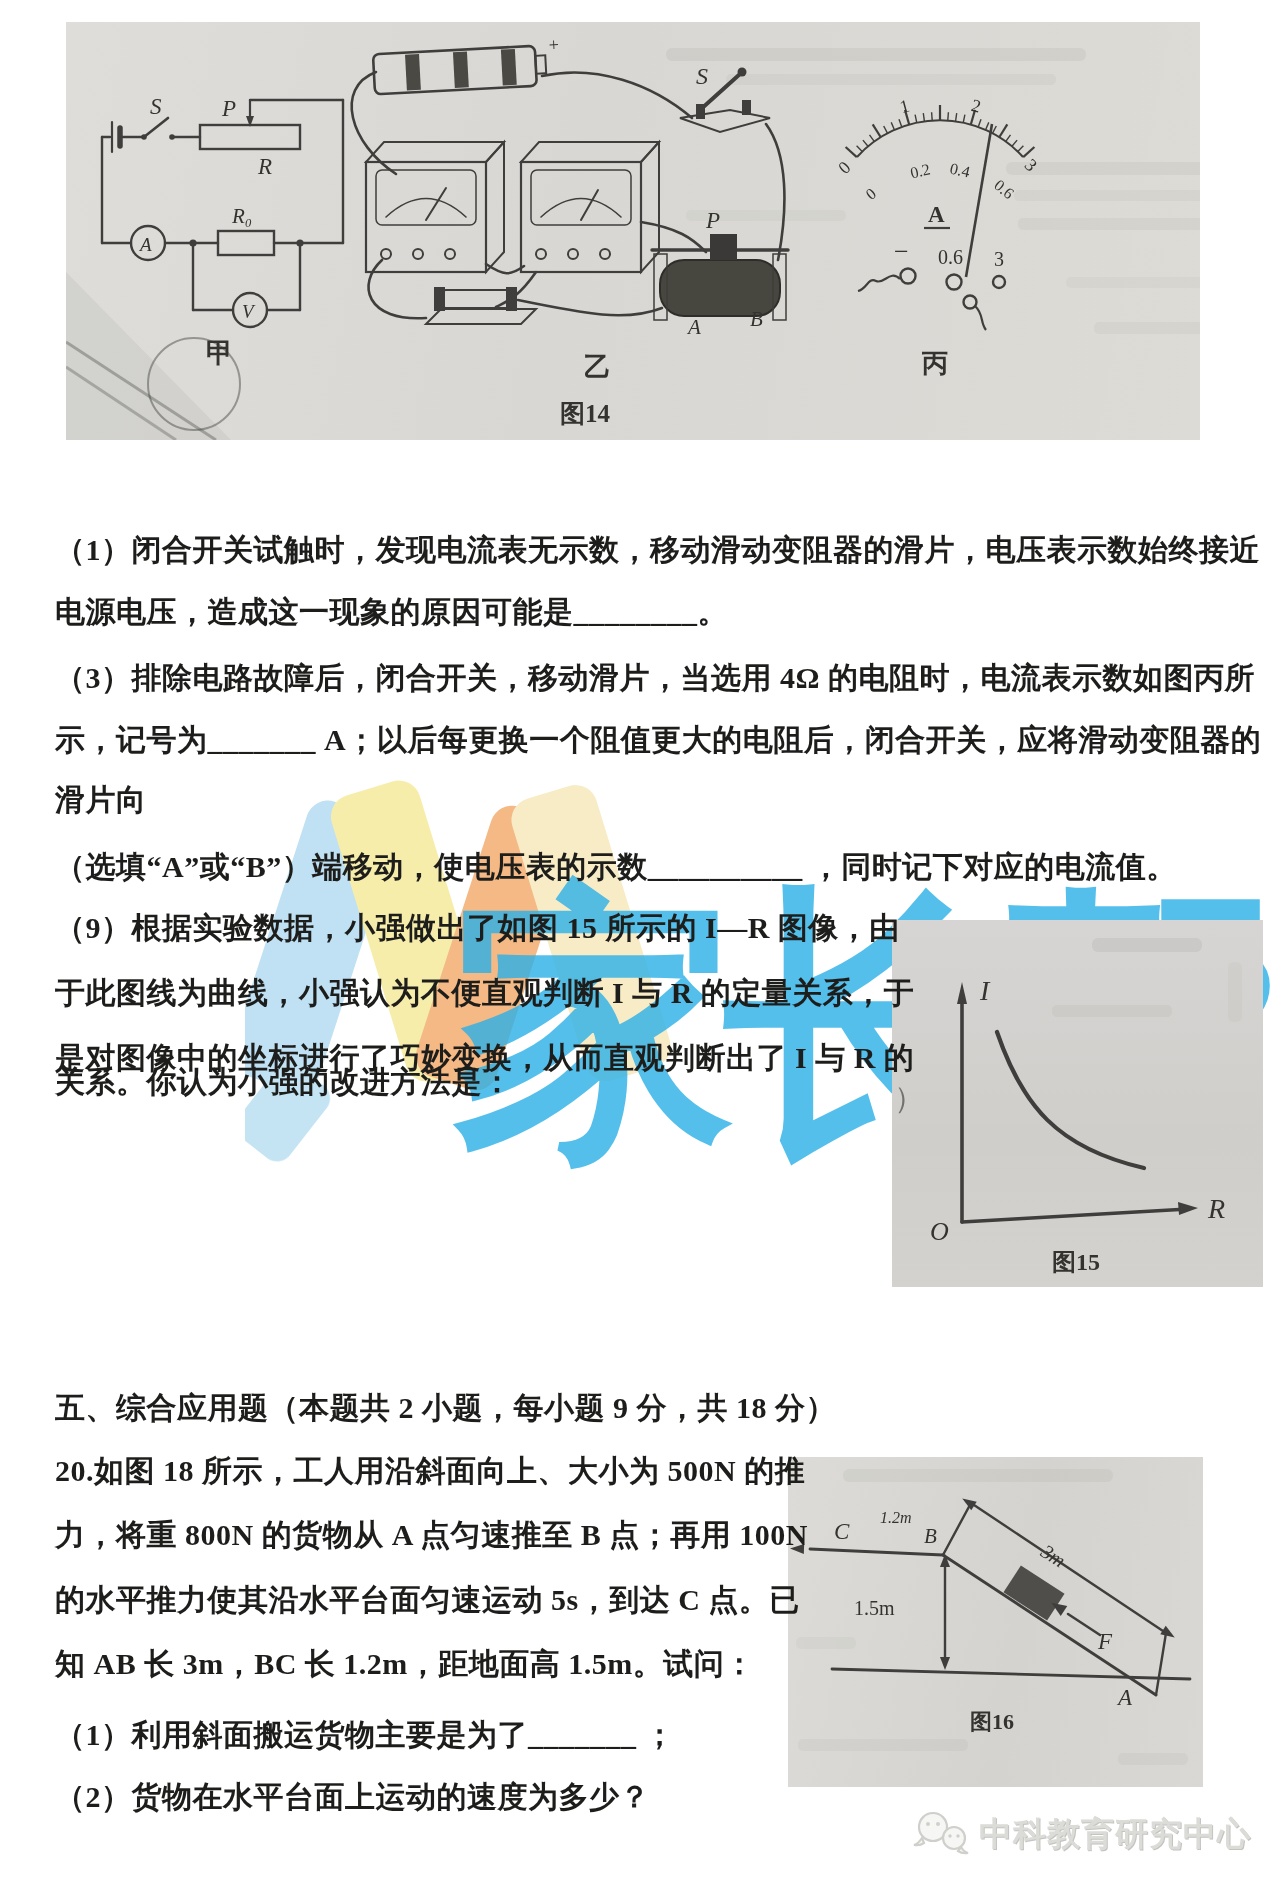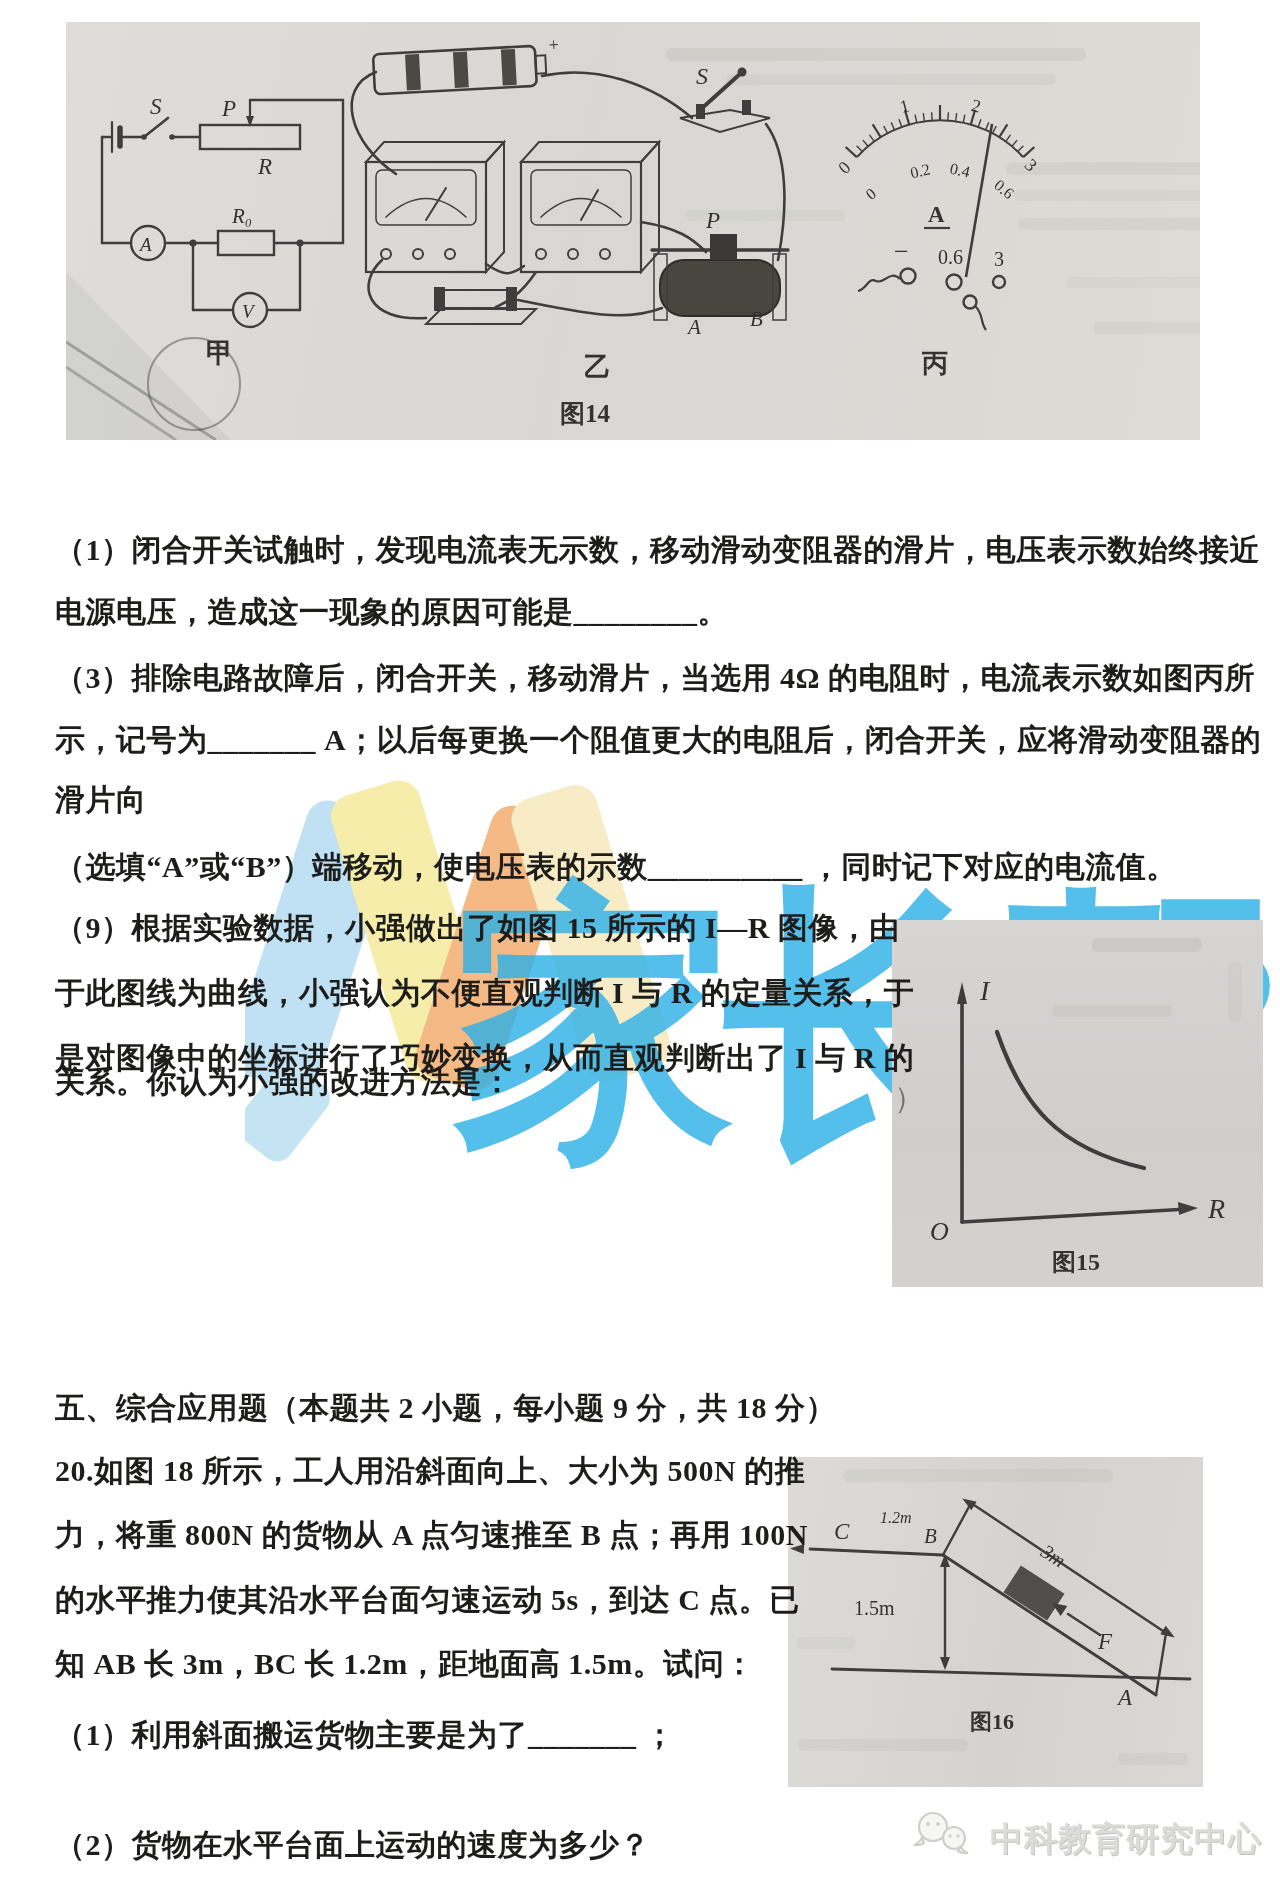--- a/index.html
+++ b/index.html
@@ -16,21 +16,21 @@
          background:linear-gradient(180deg,#d6d5d3 0%,#cfcecb 60%,#d3d2cf 100%);}
   .fig16{left:788px;top:1457px;width:415px;height:330px;
          background:linear-gradient(100deg,#dcdbd7 0%,#d4d3cf 55%,#d9d8d4 100%);}
   .scan svg{display:block;width:100%;height:100%;}
   
   .wm-logo{position:absolute;left:245px;top:770px;width:540px;height:400px;z-index:1;}
   .wm-text{position:absolute;left:452px;top:836px;z-index:1;line-height:1;white-space:nowrap;
            font:800 285px "Liberation Sans","DejaVu Sans",sans-serif;
            color:#2bb0e8;opacity:.8;letter-spacing:-14px;}
   
-  .footer{position:absolute;left:909px;top:1806px;display:flex;align-items:flex-end;gap:15px;z-index:3;}
+  .footer{position:absolute;left:909px;top:1806px;display:flex;align-items:center;gap:4px;z-index:3;}
   .footer .brand{font:700 33px "Liberation Sans","DejaVu Sans",sans-serif;color:#dbdbd8;
                  text-shadow:1px 1px 0 #c3c3c0, -1px -1px 0 #ffffff;letter-spacing:1px;}
   
   .st{stroke:#3f3e3c;fill:none;}
   text.lbl{fill:#34332f;font-family:"Liberation Serif","DejaVu Serif",serif;}
   .bleed{fill:#6e6d69;}
 </style>
 </head>
 <body>
 
@@ -255,21 +255,21 @@
   <div class="tl" style="top:908px">（9）根据实验数据，小强做出了如图 15 所示的 I—R 图像，由</div>
   <div class="tl" style="top:973px">于此图线为曲线，小强认为不便直观判断 I 与 R 的定量关系，于</div>
   <div class="tl" style="top:1038px">是对图像中的坐标进行了巧妙变换，从而直观判断出了 I 与 R 的</div>
   <div class="tl" style="top:1062px">关系。你认为小强的改进方法是：</div>
   <div class="tl" style="top:1388px">五、综合应用题（本题共 2 小题，每小题 9 分，共 18 分）</div>
   <div class="tl" style="top:1451px">20.如图 18 所示，工人用沿斜面向上、大小为 500N 的推</div>
   <div class="tl" style="top:1515px">力，将重 800N 的货物从 A 点匀速推至 B 点；再用 100N</div>
   <div class="tl" style="top:1580px">的水平推力使其沿水平台面匀速运动 5s，到达 C 点。已</div>
   <div class="tl" style="top:1644px">知 AB 长 3m，BC 长 1.2m，距地面高 1.5m。试问：</div>
   <div class="tl" style="top:1715px">（1）利用斜面搬运货物主要是为了_______  ；</div>
-  <div class="tl" style="top:1825px">（2）货物在水平台面上运动的速度为多少？</div>
+  <div class="tl" style="top:1777px">（2）货物在水平台面上运动的速度为多少？</div>
 
   <div class="scan fig15">
   <svg viewBox="0 0 371 367">
     <rect class="bleed" x="200" y="18" width="110" height="14" rx="6" opacity=".10"></rect>
     <rect class="bleed" x="160" y="85" width="120" height="12" rx="5" opacity=".07"></rect>
     <rect class="bleed" x="336" y="42" width="14" height="60" rx="6" opacity=".05"></rect>
     <text class="lbl" x="2" y="188" font-size="30" opacity=".6">）</text>
     <g stroke-linecap="round">
       <line x1="70" y1="302" x2="70" y2="74" class="st" stroke-width="3.6"></line>
       <polygon points="65,84 75,84 70,62" fill="#3f3e3c"></polygon>

